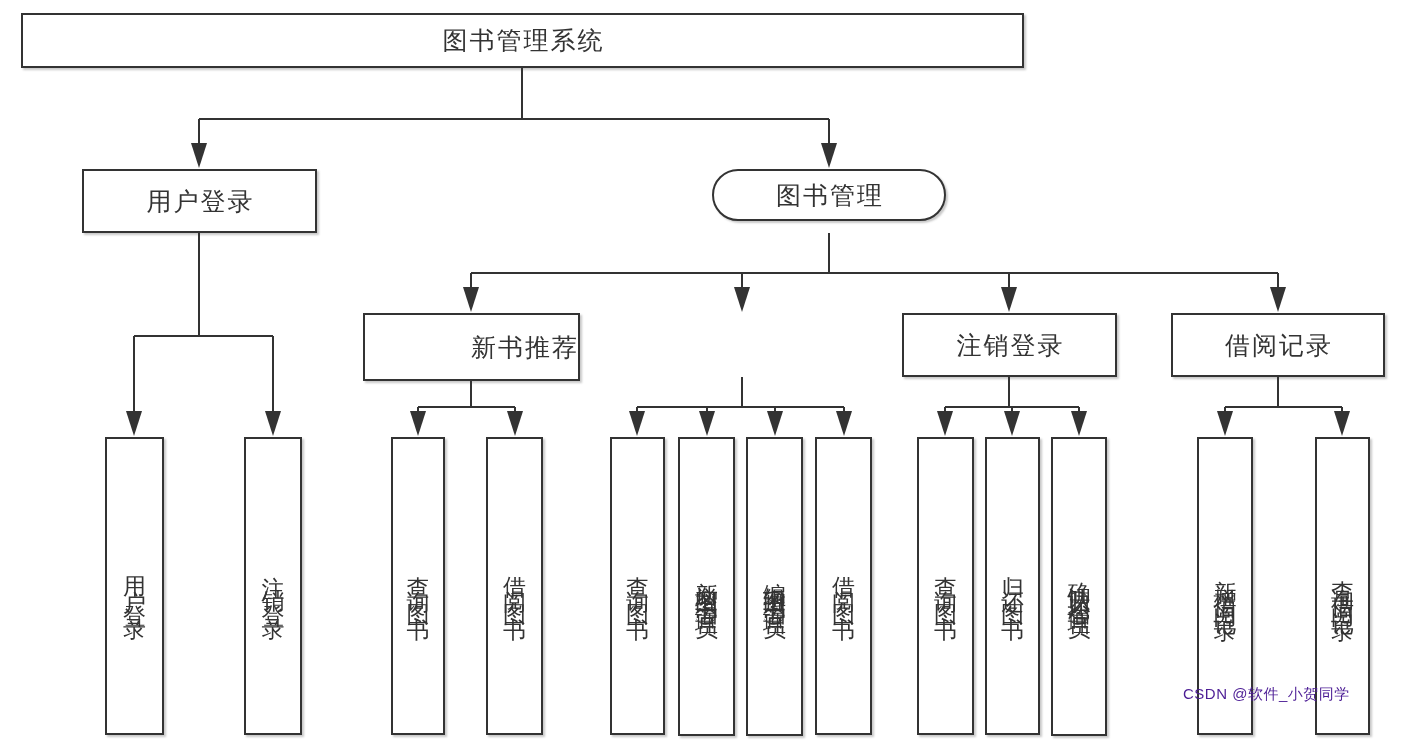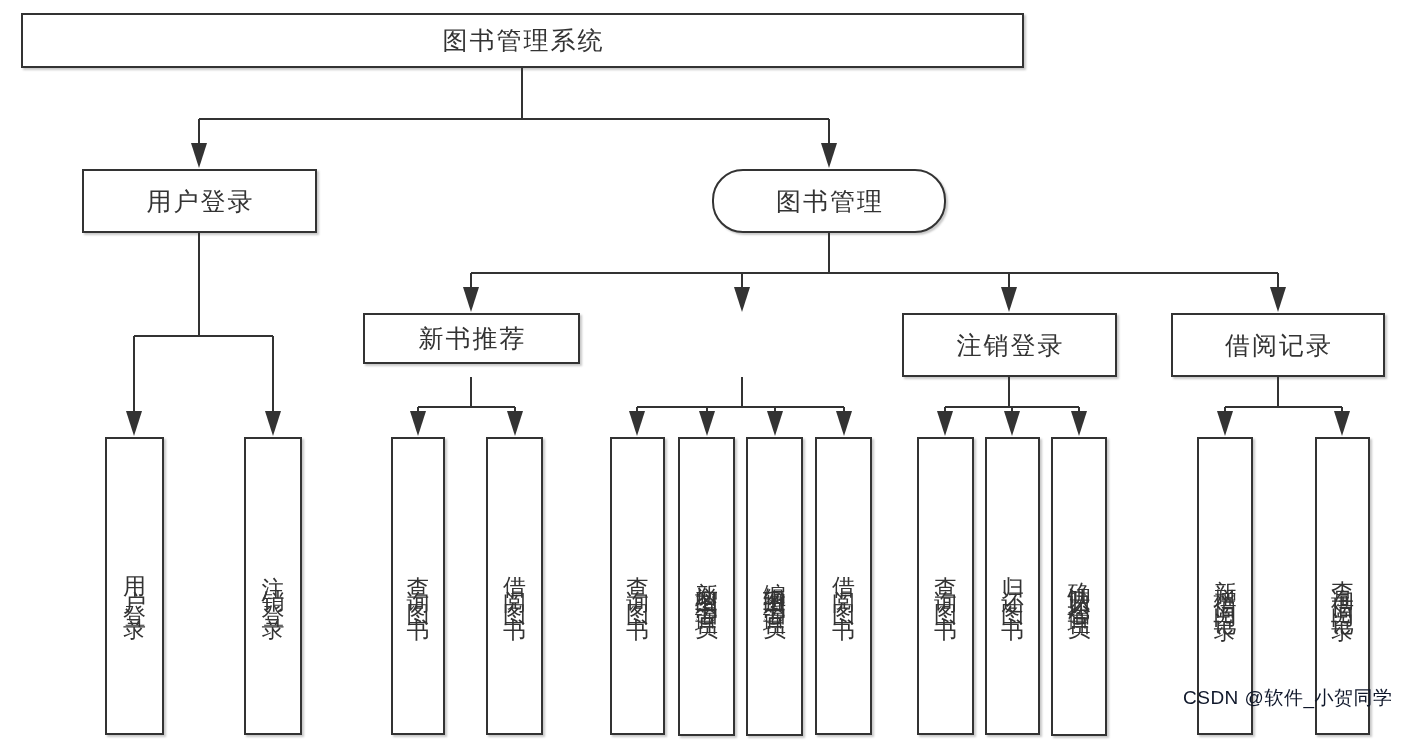--- a/index.html
+++ b/index.html
@@ -46,22 +46,22 @@
     line-height: 1;
   }
   .vs-4 span { font-size: 23px; letter-spacing: 14px; }
   .vs-6 span { font-size: 23px; letter-spacing: 8px; }
   .vs-9 span { font-size: 23px; letter-spacing: 5px; }
   .watermark {
     position: absolute;
     left: 1183px;
     top: 685px;
     z-index: 2;
-    font-size: 19px;
-    color: #0f172a;
+    font-size: 15px;
+    color: #4c1d95;
     letter-spacing: 0.5px;
     white-space: nowrap;
   }
 </style>
 </head>
 <body>
 
 <div class="canvas">
 
   <svg class="connectors" width="1405" height="747" viewBox="0 0 1405 747" fill="none" stroke="#333333" stroke-width="2">
@@ -114,25 +114,25 @@
     </g>
   </svg>
 
   <div class="node h-node" style="left:21px; top:13px; width:1003px; height:55px;">
     <span>图书管理系统</span>
   </div>
 
   <div class="node h-node" style="left:82px; top:169px; width:235px; height:64px;">
     <span>用户登录</span>
   </div>
-  <div class="node h-node" style="left:712px; top:169px; width:234px; height:64px;border-radius:31px;">
+  <div class="node h-node" style="left:712px; top:169px; width:234px; height:52px;border-radius:31px;">
     <span>图书管理</span>
   </div>
 
-  <div class="node h-node" style="left:363px; top:313px; width:217px; height:51px;">
+  <div class="node h-node" style="left:363px; top:313px; width:217px; height:68px;justify-content:flex-end;">
     <span>新书推荐</span>
   </div>
   <div class="node h-node" style="left:902px; top:313px; width:215px; height:64px;">
     <span>注销登录</span>
   </div>
   <div class="node h-node" style="left:1171px; top:313px; width:214px; height:64px;">
     <span>借阅记录</span>
   </div>
 
   <div class="node v-node vs-4" style="left:105px; top:437px; width:59px; height:298px;">

